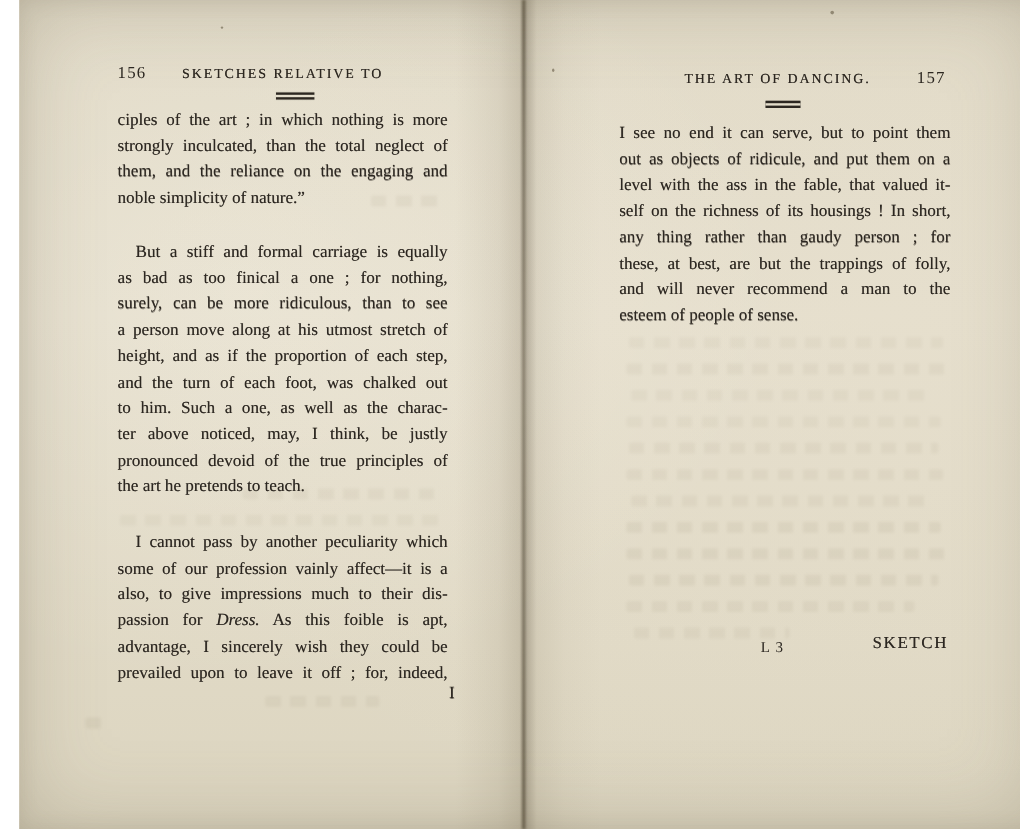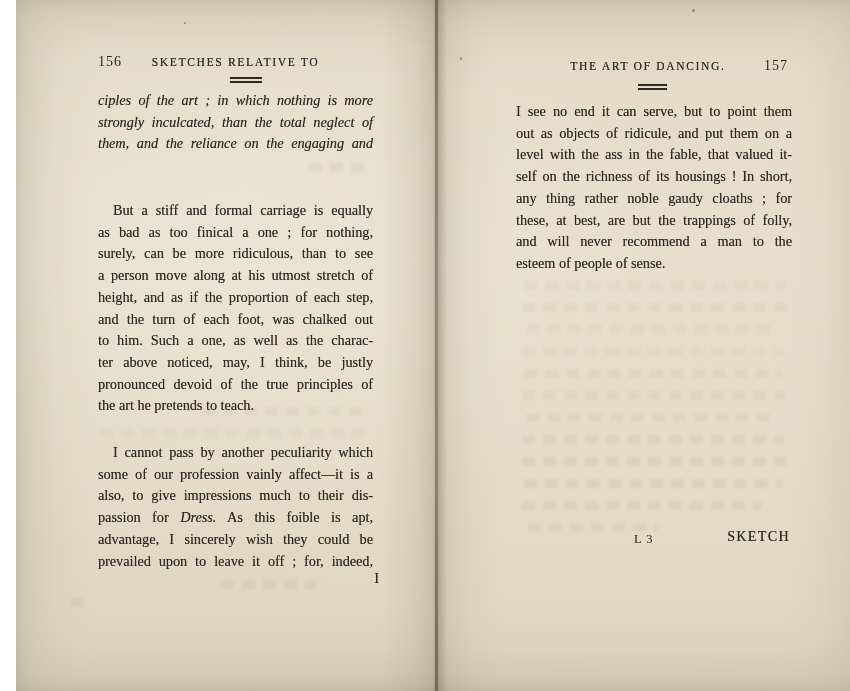--- a/index.html
+++ b/index.html
@@ -110,24 +110,25 @@
 
   <div class="speck" style="left:676px;top:9px;width:3px;height:3px;"></div>
   <div class="speck" style="left:168px;top:22px;width:2px;height:2px;"></div>
   <div class="speck" style="left:444px;top:57px;width:2px;height:3px;"></div>
 
   <div class="page-col col-left">
     <span class="pagenum" style="left:0;top:54px;">156</span>
     <div class="running-header" style="top:56px;">SKETCHES RELATIVE TO</div>
     <div class="ornament" style="left:132px;top:77px;width:32px;"></div>
 
-    <div class="para" style="top:90px;width:275px;font-style:italic;">
+    <div class="para" style="top:90px;width:275px;">
       <div class="jline" style="">ciples of the art ; in which nothing is more</div>
       <div class="jline" style="">strongly inculcated, than the total neglect of</div>
       <div class="jline" style="">them, and the reliance on the engaging and</div>
+      <div class="endline" style="">noble simplicity of nature.”</div>
     </div>
 
     <div class="para" style="top:200px;width:275px;">
       <div class="jline indent" style="">But a stiff and formal carriage is equally</div>
       <div class="jline" style="">as bad as too finical a one ; for nothing,</div>
       <div class="jline" style="">surely, can be more ridiculous, than to see</div>
       <div class="jline" style="">a person move along at his utmost stretch of</div>
       <div class="jline" style="">height, and as if the proportion of each step,</div>
       <div class="jline" style="">and the turn of each foot, was chalked out</div>
       <div class="jline" style="">to him.  Such a one, as well as the charac-</div>
@@ -151,21 +152,21 @@
   <div class="page-col col-right">
     <span class="pagenum" style="right:4px;top:58px;">157</span>
     <div class="running-header" style="top:60px;left:-6px;">THE ART OF DANCING.</div>
     <div class="ornament" style="left:122px;top:84px;width:29px;"></div>
 
     <div class="para" style="top:101px;width:276px;">
       <div class="jline" style="">I see no end it can serve, but to point them</div>
       <div class="jline" style="">out as objects of ridicule, and put them on a</div>
       <div class="jline" style="">level with the ass in the fable, that valued it-</div>
       <div class="jline" style="">self on the richness of its housings !  In short,</div>
-      <div class="jline" style="">any thing rather noble gaudy cloaths ;  for</div>
+      <div class="jline" style="">any thing rather than gaudy person ;  for</div>
       <div class="jline" style="">these, at best, are but the trappings of folly,</div>
       <div class="jline" style="">and will never recommend  a  man  to  the</div>
       <div class="endline" style="">esteem of people of sense.</div>
     </div>
 
     <span class="sig" style="left:118px;top:532px;">L 3</span>
     <span class="sketch-catch" style="right:2px;top:529px;">SKETCH</span>
   </div>
 
   <div class="gutter"></div>

